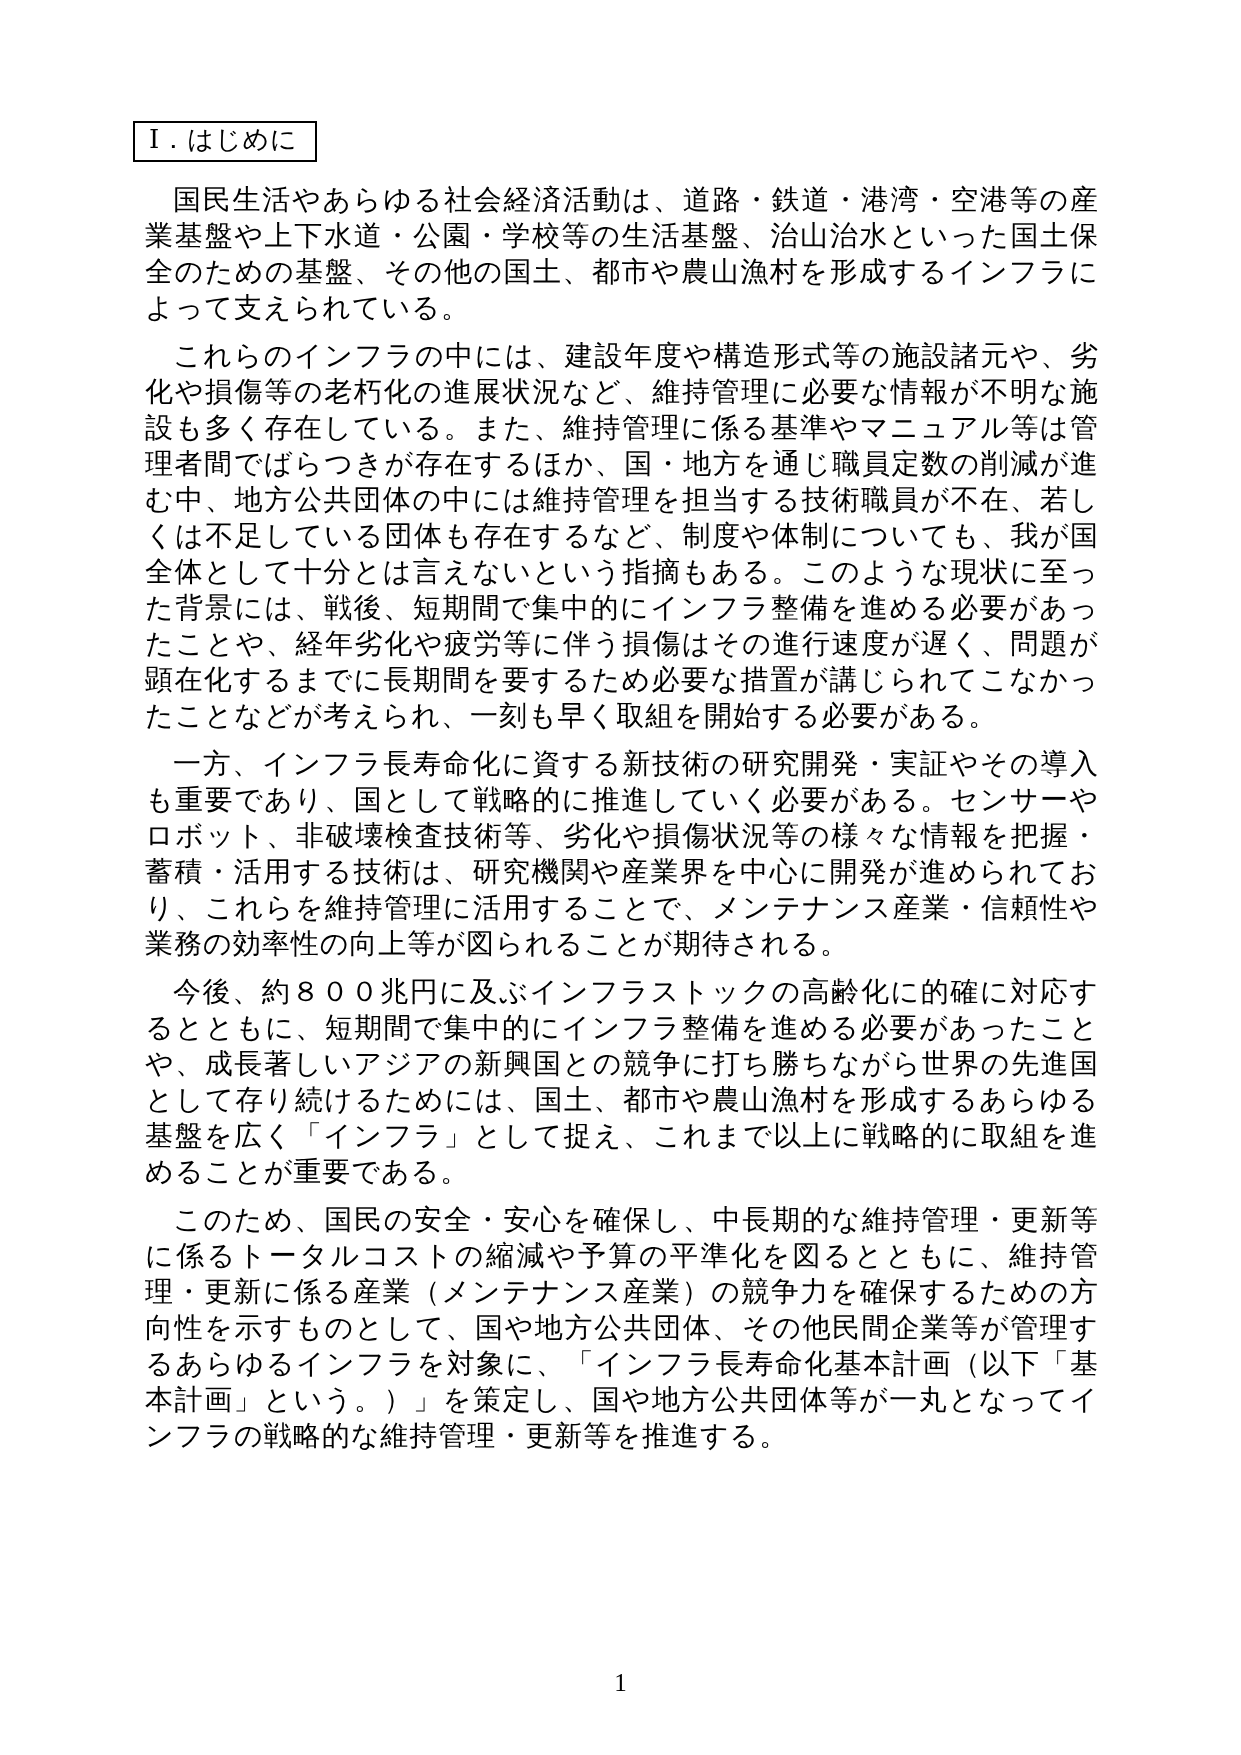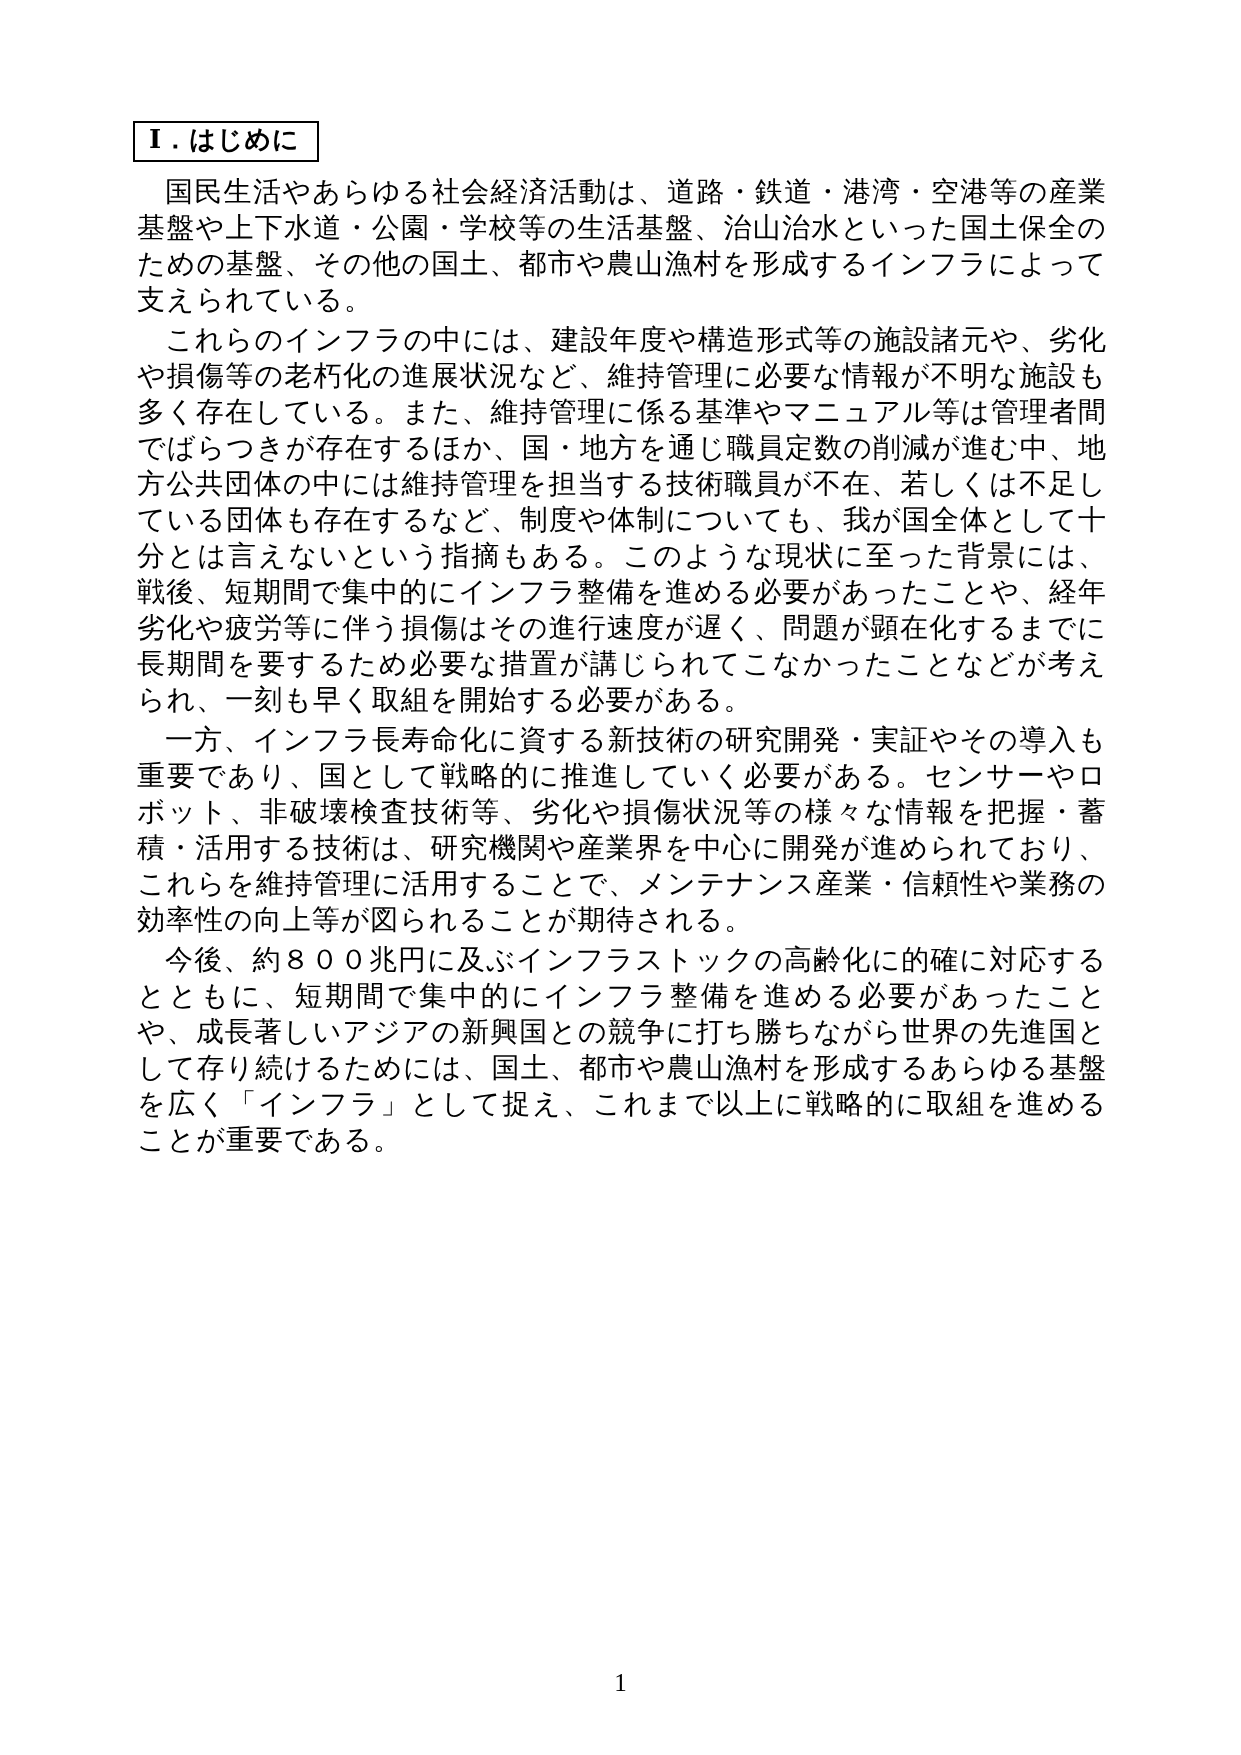--- a/index.html
+++ b/index.html
@@ -19,35 +19,34 @@
   .title-box {
     position: absolute;
     left: 133px;
     top: 121px;
     border: 2px solid #000000;
     padding: 2px 17px 5px 14px;
     font-size: 26px;
     line-height: 30px;
     white-space: nowrap;
     letter-spacing: 1px;
-    font-weight: bold;
   }
   .body-text {
     position: absolute;
     left: 133px;
     top: 170px;
     width: 978px;
     font-size: 28px;
     line-height: 36px;
     text-align: justify;
     text-justify: inter-ideograph;
     letter-spacing: 1px;
   }
   .para {
-    margin: 4px;
+    margin: 12px;
     padding: 0;
     text-indent: 1em;
   }
   .page-number {
     position: absolute;
     left: 0;
     right: 0;
     top: 1668px;
     text-align: center;
     font-size: 25px;
@@ -61,17 +60,18 @@
 
   <div class="title-box">
     <span>Ⅰ．はじめに</span>
   </div>
 
   <div class="body-text">
     <p class="para">国民生活やあらゆる社会経済活動は、道路・鉄道・港湾・空港等の産業基盤や上下水道・公園・学校等の生活基盤、治山治水といった国土保全のための基盤、その他の国土、都市や農山漁村を形成するインフラによって支えられている。</p>
     <p class="para">これらのインフラの中には、建設年度や構造形式等の施設諸元や、劣化や損傷等の老朽化の進展状況など、維持管理に必要な情報が不明な施設も多く存在している。また、維持管理に係る基準やマニュアル等は管理者間でばらつきが存在するほか、国・地方を通じ職員定数の削減が進む中、地方公共団体の中には維持管理を担当する技術職員が不在、若しくは不足している団体も存在するなど、制度や体制についても、我が国全体として十分とは言えないという指摘もある。このような現状に至った背景には、戦後、短期間で集中的にインフラ整備を進める必要があったことや、経年劣化や疲労等に伴う損傷はその進行速度が遅く、問題が顕在化するまでに長期間を要するため必要な措置が講じられてこなかったことなどが考えられ、一刻も早く取組を開始する必要がある。</p>
     <p class="para">一方、インフラ長寿命化に資する新技術の研究開発・実証やその導入も重要であり、国として戦略的に推進していく必要がある。センサーやロボット、非破壊検査技術等、劣化や損傷状況等の様々な情報を把握・蓄積・活用する技術は、研究機関や産業界を中心に開発が進められており、これらを維持管理に活用することで、メンテナンス産業・信頼性や業務の効率性の向上等が図られることが期待される。</p>
     <p class="para">今後、約８００兆円に及ぶインフラストックの高齢化に的確に対応するとともに、短期間で集中的にインフラ整備を進める必要があったことや、成長著しいアジアの新興国との競争に打ち勝ちながら世界の先進国として存り続けるためには、国土、都市や農山漁村を形成するあらゆる基盤を広く「インフラ」として捉え、これまで以上に戦略的に取組を進めることが重要である。</p>
+    <p class="para">このため、国民の安全・安心を確保し、中長期的な維持管理・更新等に係るトータルコストの縮減や予算の平準化を図るとともに、維持管理・更新に係る産業（メンテナンス産業）の競争力を確保するための方向性を示すものとして、国や地方公共団体、その他民間企業等が管理するあらゆるインフラを対象に、「インフラ長寿命化基本計画（以下「基本計画」という。）」を策定し、国や地方公共団体等が一丸となってインフラの戦略的な維持管理・更新等を推進する。</p>
   </div>
 
   <div class="page-number">1</div>
 
 </div>
 
 </body></html>

